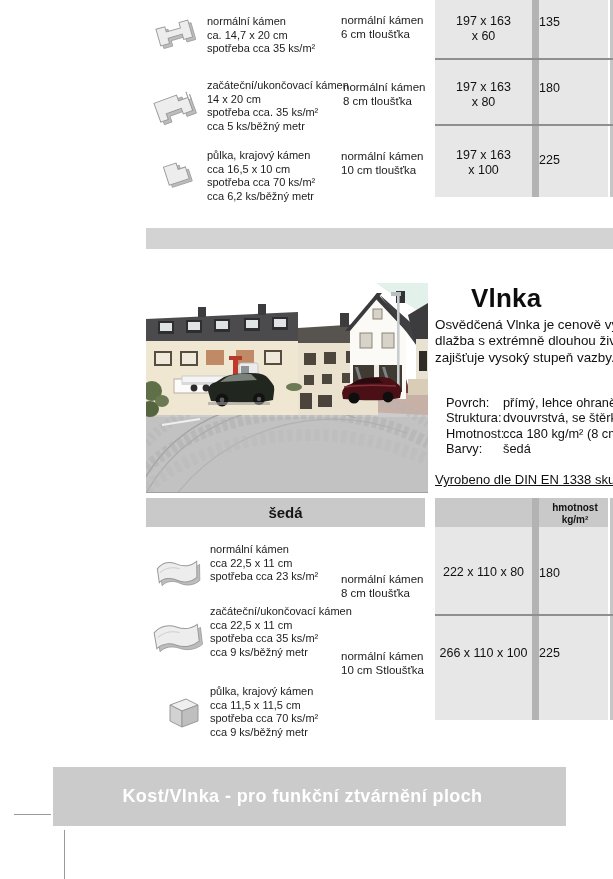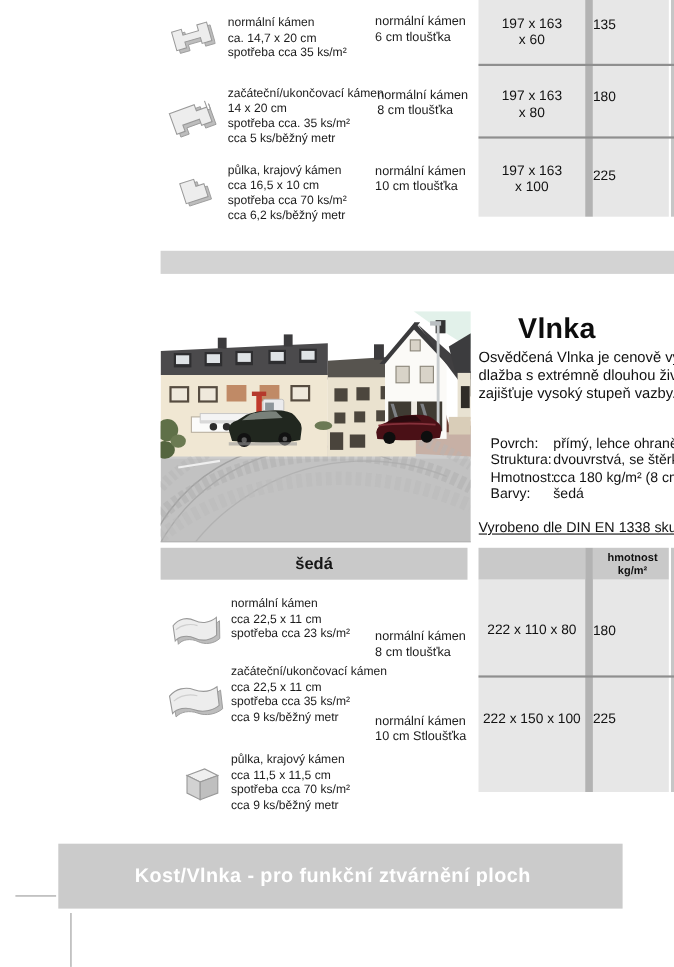--- a/index.html
+++ b/index.html
@@ -306,21 +306,21 @@
   <div class="abs sliver" style="left:610px;top:498px;width:3px;height:222px;"></div>
   <div class="abs sep" style="left:435px;top:614px;width:178px;"></div>
 
   <div class="abs hdrtxt" style="left:539px;top:502px;width:72px;">
     <div>hmotnost</div>
     <div>kg/m²</div>
   </div>
 
   <div class="abs dims" style="left:435px;top:565px;width:97px;">222 x 110 x 80</div>
   <div class="abs weight" style="left:539px;top:566px;width:69px;">180</div>
-  <div class="abs dims" style="left:435px;top:646px;width:97px;">222 x 150 x 100</div>
+  <div class="abs dims" style="left:435px;top:646px;width:97px;">266 x 110 x 100</div>
   <div class="abs weight" style="left:539px;top:646px;width:69px;">225</div>
 
   <div class="abs" style="left:152px;top:548px;">
     <svg width="52" height="48" viewBox="0 0 52 48">
       <g transform="rotate(-8 26 24)">
         <path d="M6,18 C12,12 20,12 26,16 C32,20 40,20 46,16 L44,32 C38,36 30,36 24,32 C18,28 10,28 6,32 Z" transform="translate(2.4,3.4)" fill="#bdbdbd" stroke="#9a9a9a" stroke-width="0.8"></path>
         <path d="M6,18 C12,12 20,12 26,16 C32,20 40,20 46,16 L44,32 C38,36 30,36 24,32 C18,28 10,28 6,32 Z" fill="#ededed" stroke="#999999" stroke-width="1"></path>
         <path d="M8,22 C14,18 22,18 28,21" fill="none" stroke="#cfcfcf" stroke-width="1"></path>
       </g>
     </svg>

